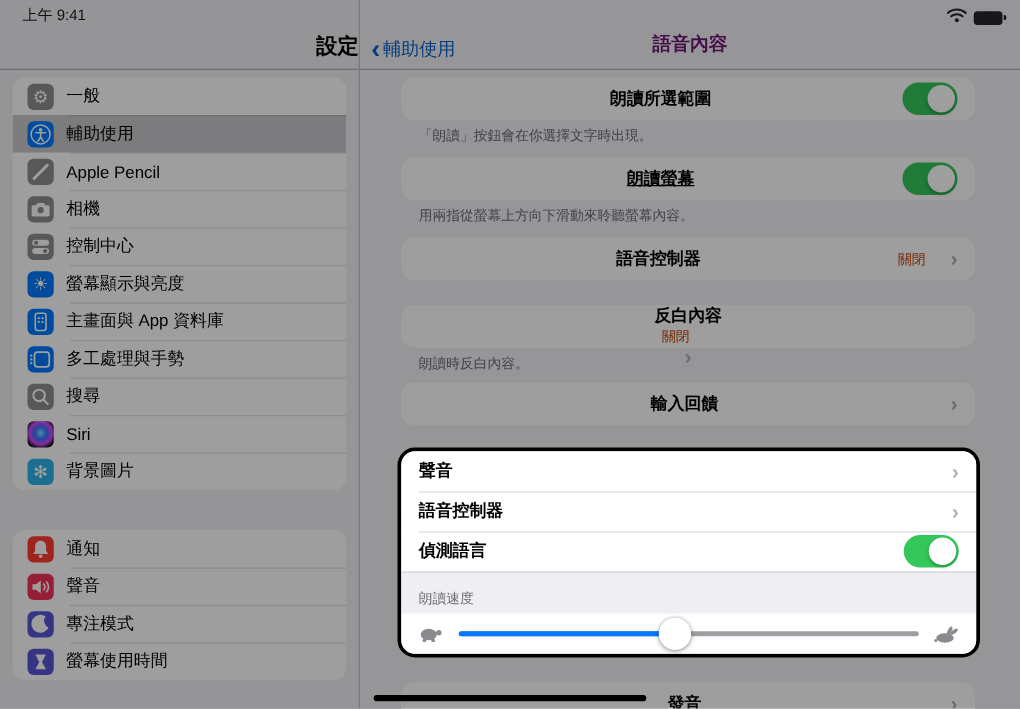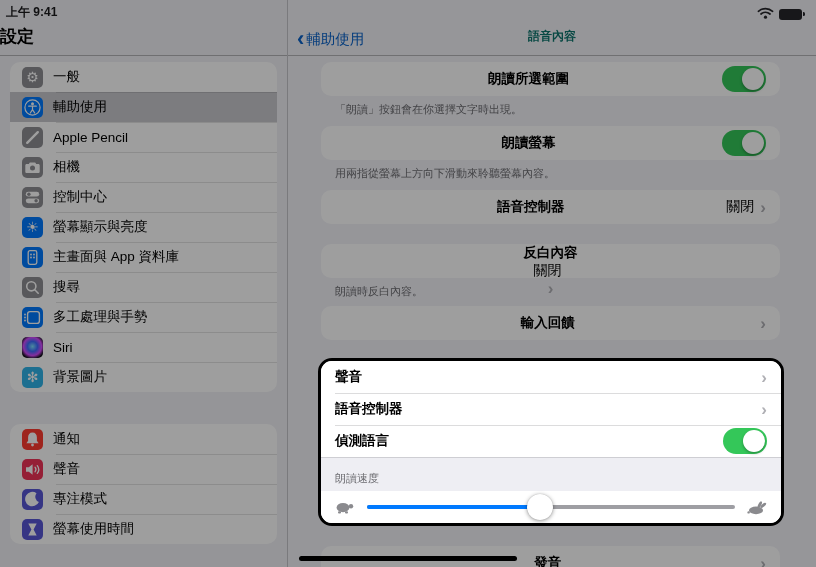--- a/index.html
+++ b/index.html
@@ -4,36 +4,36 @@
 <style>
   * { margin:0; padding:0; box-sizing:border-box; }
   html,body { width:816px; height:567px; }
   body { font-family:"Liberation Sans","DejaVu Sans",sans-serif; background:#000; }
   #screen { position:relative; width:816px; height:567px; overflow:hidden; background:#f2f2f7; }
 
   
   #dim { position:absolute; inset:0; background:rgba(0,0,0,0.38); z-index:5; pointer-events:none; }
 
   
-  .status-time { position:absolute; left:6px; top:4px; font-size:12px; font-weight:700; color:#1c1c1e; z-index:2; }
+  .status-time { position:absolute; left:18px; top:4px; font-size:12px; font-weight:400; color:#1c1c1e; z-index:2; }
   .status-right { position:absolute; right:14px; top:5px; display:flex; align-items:center; gap:5px; z-index:2; }
   .battery { width:23px; height:11px; background:#26262a; border-radius:3px; position:relative; }
   .battery::after { content:""; position:absolute; right:-3px; top:3.2px; width:2px; height:4.6px; background:#26262a; border-radius:0 1.5px 1.5px 0; }
 
   
   #app { display:flex; width:100%; height:100%; }
   #sidebar { width:287px; height:100%; background:#f0f0f5; flex:none; }
   #main { flex:1; height:100%; background:#f2f2f7; border-left:1px solid rgba(0,0,0,0.18); display:flex; flex-direction:column; }
 
   .pane-header { height:56px; position:relative; border-bottom:1px solid rgba(0,0,0,0.25); flex:none; }
-  .side-title { position:absolute; left:0; right:0; bottom:7px; text-align:left; font-size:17px; font-weight:700; color:#000; }
+  .side-title { position:absolute; left:0; right:0; bottom:7px; text-align:right; font-size:17px; font-weight:700; color:#000; }
   .nav-back { position:absolute; left:9px; bottom:6px; display:flex; align-items:center; gap:2px; color:#0a63c9; cursor:pointer; }
   .nav-back .chevron-left { font-size:22px; font-weight:600; line-height:20px; }
   .nav-back .back-label { font-size:14.5px; }
-  .nav-title { position:absolute; left:0; right:0; bottom:10px; text-align:center; font-size:12px; font-weight:700; color:#0f766e; }
+  .nav-title { position:absolute; left:0; right:0; bottom:10px; text-align:center; font-size:15px; font-weight:700; color:#701a75; }
 
   
   .side-scroll { padding:6px 10px 0 10px; }
   .side-group { background:#fff; border-radius:10px; overflow:hidden; margin-bottom:32px; }
   .side-item { height:30px; display:flex; align-items:center; gap:10px; padding:0 12px; position:relative; cursor:pointer; }
   .side-item.selected { background:#c9c9ce; }
   .side-item + .side-item::before { content:""; position:absolute; top:0; left:46px; right:0; height:1px; background:rgba(60,60,67,0.15); }
   .side-label { font-size:13.5px; color:#000; white-space:nowrap; }
 
   .icon { width:21px; height:21px; border-radius:5px; flex:none; display:flex; align-items:center; justify-content:center; color:#fff; font-size:14px; line-height:1; }
@@ -43,30 +43,30 @@
   .ic-cyan { background:#2fb3e8; }
   .ic-red { background:#ff3b30; }
   .ic-pink { background:#f03257; }
   .ic-indigo { background:#5856d6; }
   .ic-siri { background:radial-gradient(circle at 50% 45%, #7be0ff 0%, #3f6cff 32%, #d44bff 58%, #101018 80%); }
 
   
   .main-content { padding:6px 36px 0 33px; flex:1; overflow:hidden; }
   .cell { height:34px; background:#fff; border-radius:10px; display:flex; align-items:center; padding:0 14px; cursor:pointer;text-align:center; }
   .cell-label { font-size:13.5px; font-weight:700; color:#000; flex:1; }
-  .cell-value { font-size:14px; color:#000000; margin-right:6px; }
+  .cell-value { font-size:11px; color:#c2410c; margin-right:20px; }
   .chev { font-size:17px; font-weight:600; color:#b0b0b5; line-height:1; }
   .chev::before { content:"›"; }
   .footer-note { font-size:11px; color:#6d6d72; margin:6px 14px 0 14px; line-height:14px; }
 
   .toggle { width:44px; height:26px; border-radius:13px; background:#34c759; position:relative; flex:none; cursor:pointer; }
   .toggle .knob { position:absolute; top:2px; right:2px; width:22px; height:22px; border-radius:50%; background:#fff; box-shadow:0 1.5px 3px rgba(0,0,0,0.3); }
 
   .m-row1 { margin-top:0; }
-  .m-row2 { margin-top:10px; }
+  .m-row2 { margin-top:10px;text-decoration:underline; }
   .m-row3 { margin-top:10px; }
   .m-row4 { margin-top:20px;flex-direction:column; }
   .m-row5 { margin-top:8px; }
 
   
   .callout { position:relative; z-index:10; margin:18px -4px 0 -3px; background:#fff; border:3px solid #000; border-radius:14px; overflow:hidden; }
   .p-cell { height:32px; background:#fff; display:flex; align-items:center; padding:0 14px; position:relative; cursor:pointer; }
   .p-cell + .p-cell::before { content:""; position:absolute; top:0; left:14px; right:0; height:1px; background:rgba(60,60,67,0.18); }
   .p-band { height:34px; background:#eeeef3; display:flex; align-items:flex-end; padding:0 14px 5px 14px; border-top:1px solid rgba(60,60,67,0.18); }
   .band-label { font-size:11px; color:#6d6d72; }
@@ -156,38 +156,38 @@
                   <rect x="6.2" y="3.6" width="8.6" height="13.8" rx="1.8" fill="none" stroke="#fff" stroke-width="1.3"></rect>
                   <circle cx="9" cy="7.5" r="0.9" fill="#fff"></circle>
                   <circle cx="12" cy="7.5" r="0.9" fill="#fff"></circle>
                   <circle cx="9" cy="10.5" r="0.9" fill="#fff"></circle>
                   <circle cx="12" cy="10.5" r="0.9" fill="#fff"></circle>
                 </svg>
               </span>
             <span class="side-label">主畫面與 App 資料庫</span>
           </div>
           <div class="side-item">
-            <span class="icon ic-gray">
-                <svg viewBox="0 0 21 21">
-                  <circle cx="9.3" cy="9.3" r="4.6" fill="none" stroke="#fff" stroke-width="1.6"></circle>
-                  <path d="M12.8 12.8l3.4 3.4" stroke="#fff" stroke-width="1.6" stroke-linecap="round"></path>
-                </svg>
-              </span>
-            <span class="side-label">搜尋</span>
-          </div>
-          <div class="side-item">
             <span class="icon ic-blue">
                 <svg viewBox="0 0 21 21">
                   <rect x="5.6" y="4.6" width="11.8" height="11.8" rx="2.4" fill="none" stroke="#fff" stroke-width="1.4"></rect>
                   <circle cx="3" cy="7.5" r="0.9" fill="#fff"></circle>
                   <circle cx="3" cy="10.5" r="0.9" fill="#fff"></circle>
                   <circle cx="3" cy="13.5" r="0.9" fill="#fff"></circle>
                 </svg>
               </span>
             <span class="side-label">多工處理與手勢</span>
+          </div>
+          <div class="side-item">
+            <span class="icon ic-gray">
+                <svg viewBox="0 0 21 21">
+                  <circle cx="9.3" cy="9.3" r="4.6" fill="none" stroke="#fff" stroke-width="1.6"></circle>
+                  <path d="M12.8 12.8l3.4 3.4" stroke="#fff" stroke-width="1.6" stroke-linecap="round"></path>
+                </svg>
+              </span>
+            <span class="side-label">搜尋</span>
           </div>
           <div class="side-item">
             <span class="icon ic-siri"></span>
             <span class="side-label">Siri</span>
           </div>
           <div class="side-item">
             <span class="icon ic-cyan">✻</span>
             <span class="side-label">背景圖片</span>
           </div>
         </div>

